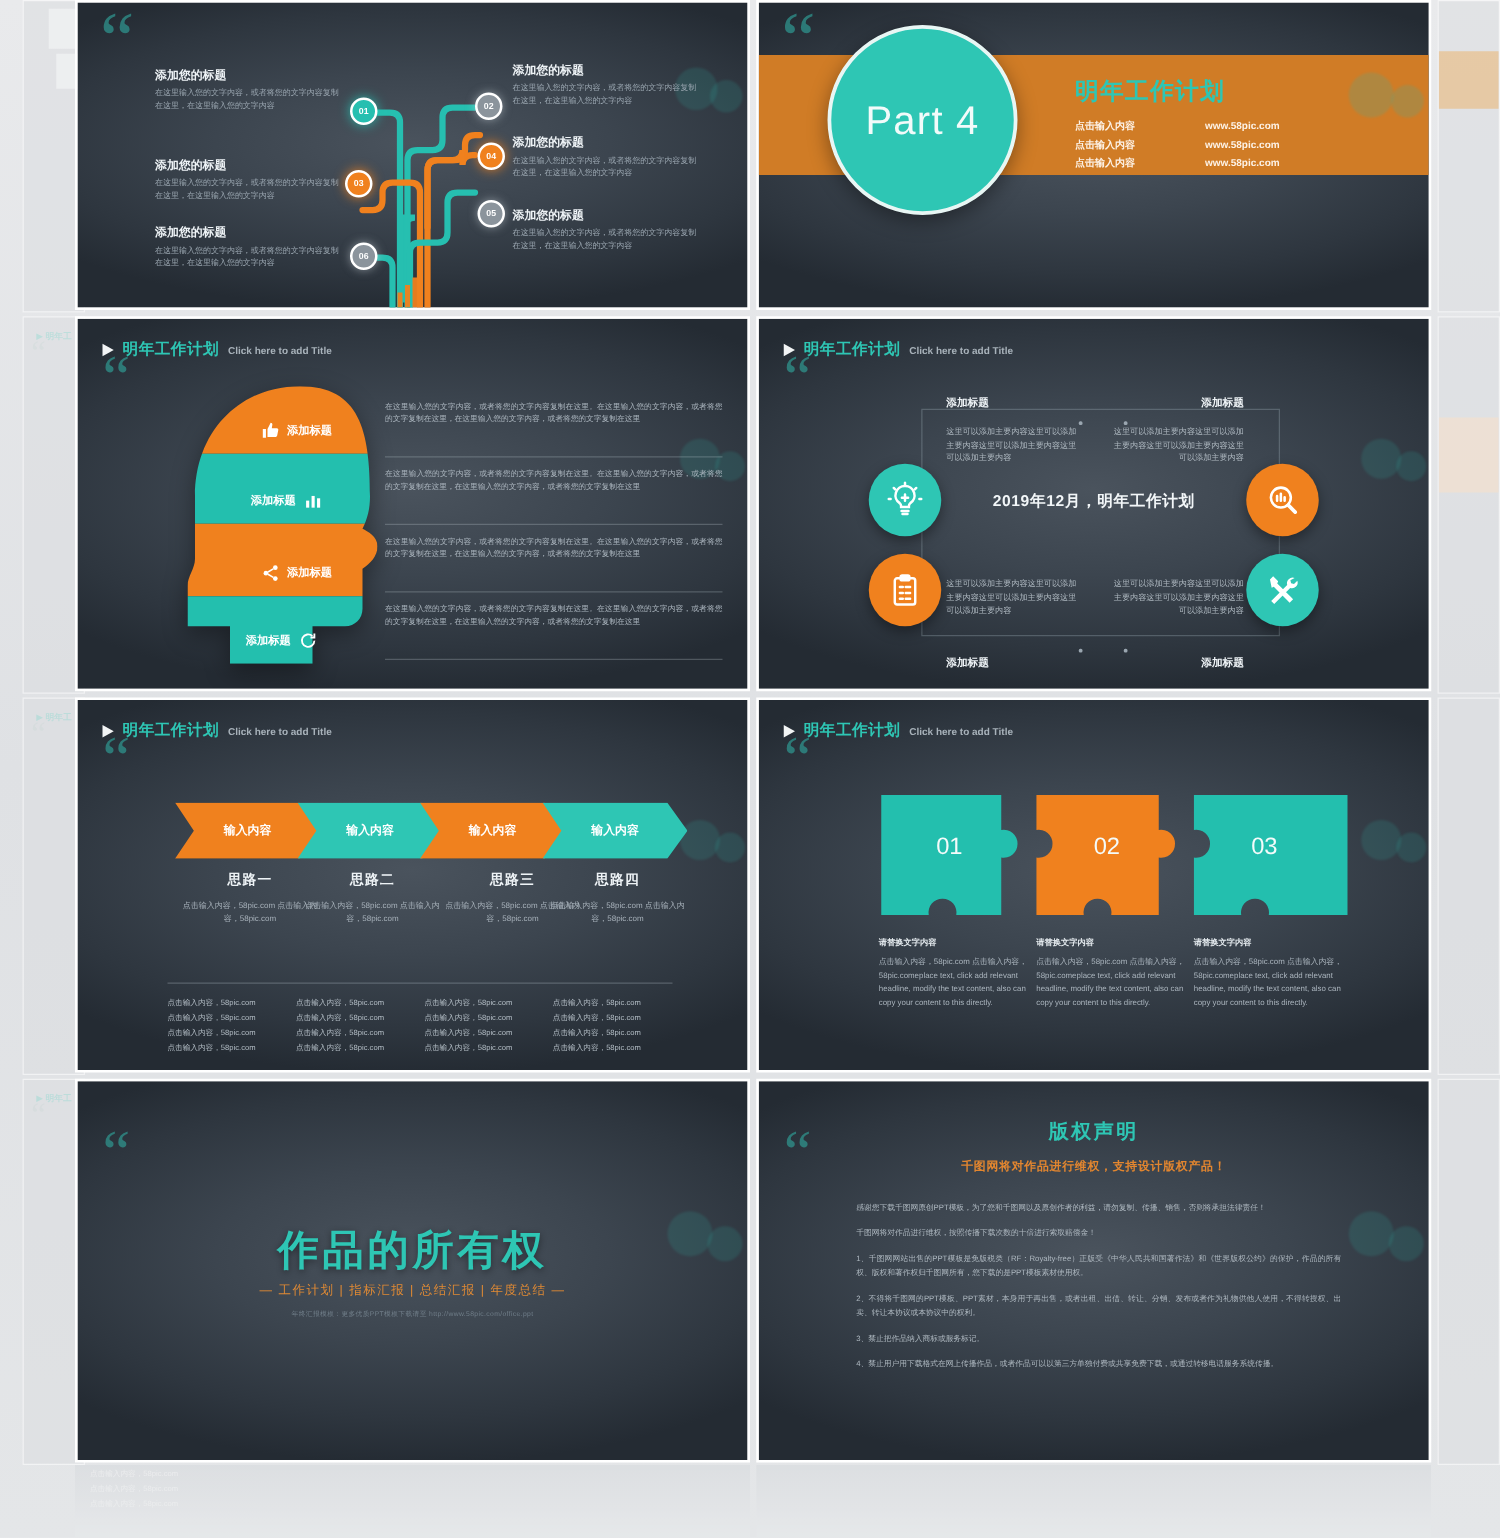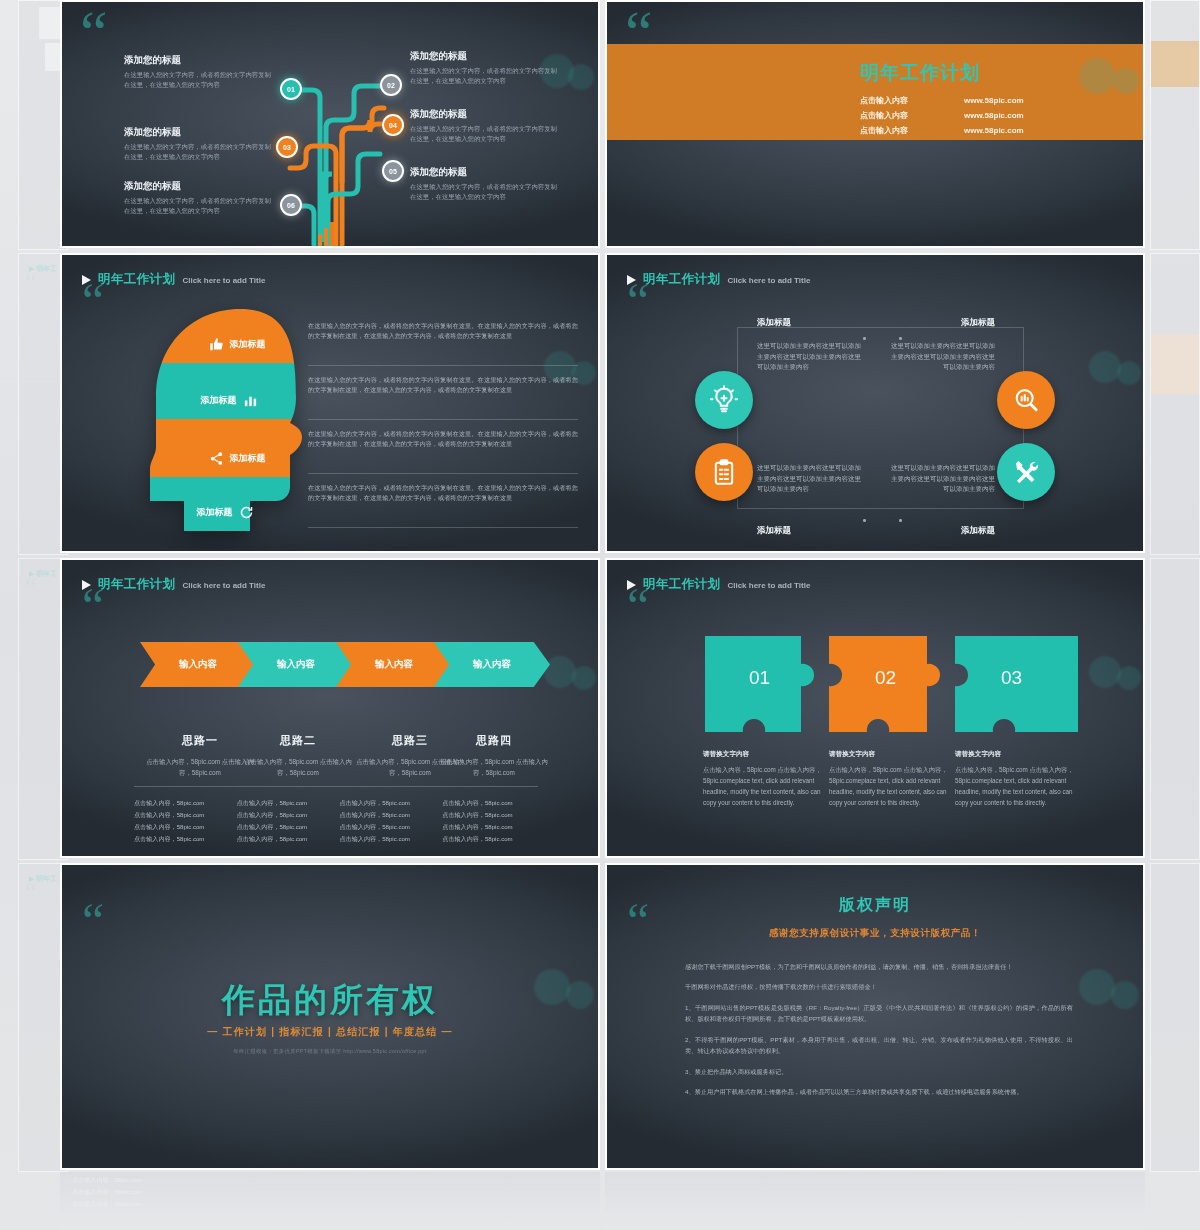--- a/index.html
+++ b/index.html
@@ -83,38 +83,38 @@
               font-size:12.5px;font-weight:bold;color:#f2f6f8;letter-spacing:.5px;}
   .dotq{position:absolute;width:2.5px;height:2.5px;border-radius:50%;background:#9aa6b0;}
 
   
   .chev{position:absolute;top:82px;height:45px;width:116px;
         display:flex;align-items:center;justify-content:center;
         font-size:9.5px;font-weight:bold;color:#fff;
         clip-path:polygon(0 0, 86% 0, 100% 50%, 86% 100%, 0 100%, 13% 50%);
         filter:drop-shadow(0 4px 5px rgba(0,0,0,.35));}
   .chev.t{background:#2ec6b4;} .chev.o{background:#f0811e;}
-  .stepcol{position:absolute;top:136px;width:120px;text-align:center;margin-top:37px;}
+  .stepcol{position:absolute;top:136px;width:120px;text-align:center;}
   .stepcol h5{margin:0 0 8px;font-size:11px;font-weight:bold;color:#eef3f6;letter-spacing:1px;}
   .stepcol p{margin:0;font-size:6.4px;line-height:1.75;color:#a6b0b9;}
   .hr{position:absolute;left:72px;right:60px;top:226px;height:1px;background:rgba(190,200,210,.3);}
   .foot4{position:absolute;left:72px;right:55px;top:237px;display:flex;gap:2px;}
   .foot4 div{flex:1;font-size:6.1px;line-height:1.95;color:#b4bec6;white-space:nowrap;}
 
   
   .puz{position:absolute;top:74px;width:113px;height:100px;}
   .puz .num{position:absolute;left:0;right:0;top:33px;text-align:center;font-size:19px;color:#f4fbfa;}
   .pcol{position:absolute;top:190px;width:125px;}
   .pcol h6{margin:0 0 5px;font-size:6.6px;font-weight:bold;color:#e4eaee;}
   .pcol p{margin:0;font-size:6.3px;line-height:1.75;color:#aab4bd;}
 
   
   .thx{position:absolute;left:0;right:0;top:113px;text-align:center;font-size:33px;font-weight:bold;
        color:#2ec6b4;letter-spacing:3px;text-shadow:0 2px 6px rgba(0,0,0,.45);}
-  .thxsub{position:absolute;left:0;right:0;top:160px;text-align:center;font-size:10px;font-weight:bold;
+  .thxsub{position:absolute;left:0;right:0;top:160px;text-align:center;font-size:10px;font-weight:normal;
           color:#e08a34;letter-spacing:1.2px;}
   .thxtiny{position:absolute;left:0;right:0;top:183px;text-align:center;font-size:5.4px;color:#707e89;letter-spacing:.3px;}
 
   
   .cpt{position:absolute;left:0;right:0;top:30px;text-align:center;font-size:16px;font-weight:bold;color:#2ec6b4;letter-spacing:2px;}
   .cpsub{position:absolute;left:0;right:0;top:62px;text-align:center;font-size:9.5px;font-weight:bold;color:#e3862f;letter-spacing:.6px;}
   .cpbody{position:absolute;left:78px;right:70px;top:96px;}
   .cpbody p{margin:0 0 9px;font-size:6.2px;line-height:1.85;color:#aeb8c0;text-align:justify;}
 
   
@@ -234,20 +234,23 @@
       <div class="node gray" style="left:320px;top:158px;">05</div>
       <div class="node gray" style="left:218px;top:192px;">06</div>
     </div>
 
     <div class="slide r0 cR">
       <div class="qmark">“</div>
       <div class="band"></div>
       <div class="bokeh" style="right:28px;top:56px;width:36px;height:36px;opacity:.2;"></div>
       <div class="bokeh" style="right:4px;top:66px;width:26px;height:26px;opacity:.2;"></div>
 
+      <div class="pcircle">
+        <span>Part 4</span>
+      </div>
       <div class="ptitle">明年工作计划</div>
       <div class="plist">
         <div class="row">
           <span class="lbl">点击输入内容</span>
           <span>www.58pic.com</span>
         </div>
         <div class="row">
           <span class="lbl">点击输入内容</span>
           <span>www.58pic.com</span>
         </div>
@@ -377,20 +380,21 @@
           <path d="M19.6 3.6a3.8 3.8 0 0 0-4.9 4.7L4.1 18.9l2 2L16.7 10.3a3.8 3.8 0 0 0 4.7-4.9l-2.2 2.2-1.9-.5-.5-1.9z"></path>
         </svg>
       </div>
 
       <div class="qt" style="left:150px;top:62px;">添加标题</div>
       <div class="qp" style="left:150px;top:86px;text-align:left;">这里可以添加主要内容这里可以添加主要内容这里可以添加主要内容这里可以添加主要内容</div>
 
       <div class="qt" style="right:148px;top:62px;">添加标题</div>
       <div class="qp" style="right:148px;top:86px;text-align:right;">这里可以添加主要内容这里可以添加主要内容这里可以添加主要内容这里可以添加主要内容</div>
 
+      <div class="centerdate">2019年12月，明年工作计划</div>
 
       <div class="qp" style="left:150px;top:208px;text-align:left;">这里可以添加主要内容这里可以添加主要内容这里可以添加主要内容这里可以添加主要内容</div>
       <div class="qt" style="left:150px;top:270px;">添加标题</div>
 
       <div class="qp" style="right:148px;top:208px;text-align:right;">这里可以添加主要内容这里可以添加主要内容这里可以添加主要内容这里可以添加主要内容</div>
       <div class="qt" style="right:148px;top:270px;">添加标题</div>
     </div>
 
     <div class="slide r2 cL">
       <div class="shead">
@@ -503,21 +507,21 @@
       <div class="thx">作品的所有权</div>
       <div class="thxsub">— 工作计划 | 指标汇报 | 总结汇报 | 年度总结 —</div>
       <div class="thxtiny">年终汇报模板：更多优质PPT模板下载请至  http://www.58pic.com/office.ppt</div>
     </div>
 
     <div class="slide r3 cR">
       <div class="qmark sm" style="top:38px;">“</div>
       <div class="bokeh" style="right:28px;top:104px;width:36px;height:36px;"></div>
       <div class="bokeh" style="right:4px;top:116px;width:28px;height:28px;"></div>
       <div class="cpt">版权声明</div>
-      <div class="cpsub">感谢您支持原创设计事业，支持设计版权产品！</div>
+      <div class="cpsub">千图网将对作品进行维权，支持设计版权产品！</div>
       <div class="cpbody">
         <p>感谢您下载千图网原创PPT模板，为了您和千图网以及原创作者的利益，请勿复制、传播、销售，否则将承担法律责任！</p>
         <p>千图网将对作品进行维权，按照传播下载次数的十倍进行索取赔偿金！</p>
         <p>1、千图网网站出售的PPT模板是免版税类（RF：Royalty-free）正版受《中华人民共和国著作法》和《世界版权公约》的保护，作品的所有权、版权和著作权归千图网所有，您下载的是PPT模板素材使用权。</p>
         <p>2、不得将千图网的PPT模板、PPT素材，本身用于再出售，或者出租、出借、转让、分销、发布或者作为礼物供他人使用，不得转授权、出卖、转让本协议或本协议中的权利。</p>
         <p>3、禁止把作品纳入商标或服务标记。</p>
         <p>4、禁止用户用下载格式在网上传播作品，或者作品可以以第三方单独付费或共享免费下载，或通过转移电话服务系统传播。</p>
       </div>
     </div>
 

